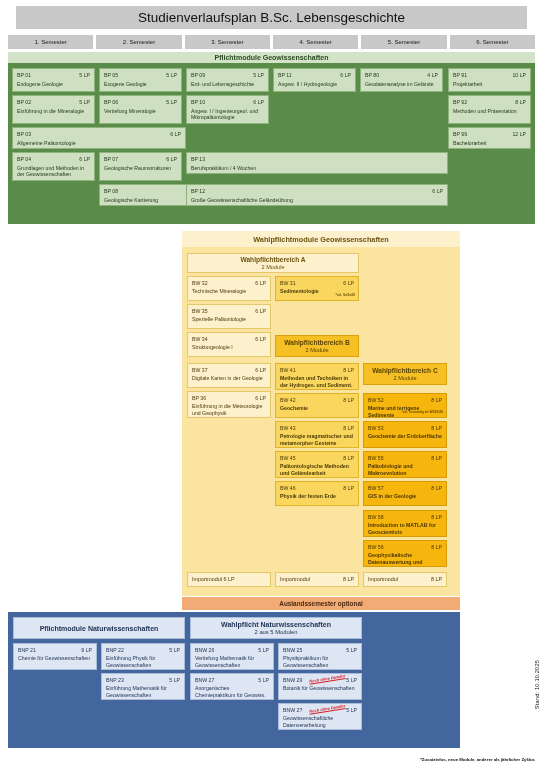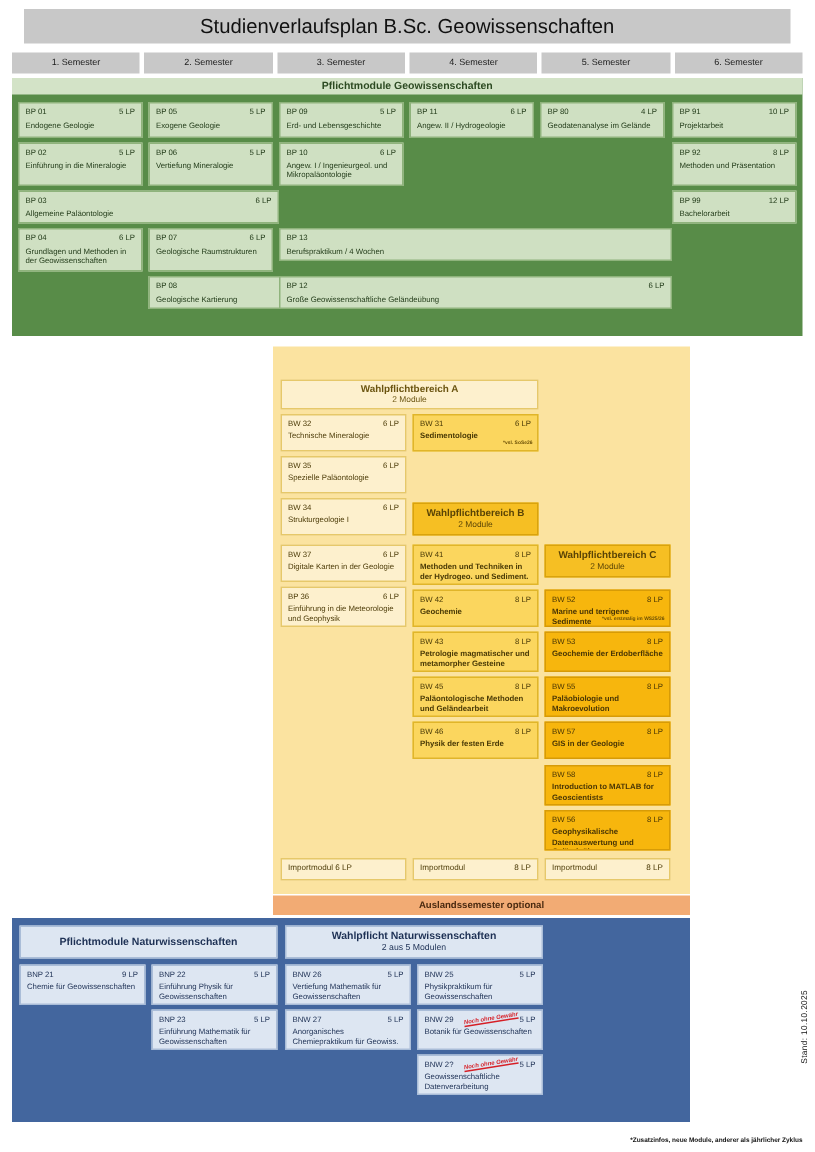--- a/index.html
+++ b/index.html
@@ -167,21 +167,21 @@
     position: absolute;
     right: 8px; bottom: 6px;
     font-size: 4.3px; font-weight: bold;
     color: #111;
   }
 </style>
 </head>
 <body>
 
 <div class="title-bar">
-  <span>Studienverlaufsplan B.Sc. Geowissenschaften</span>
+  <span>Studienverlaufsplan B.Sc. Lebensgeschichte</span>
 </div>
 
 <div class="sem-row">
   <div class="sem-cell">
       <span>1. Semester</span>
     </div>
   <div class="sem-cell">
       <span>2. Semester</span>
     </div>
   <div class="sem-cell">
@@ -323,20 +323,23 @@
   <div class="mod" style="left:440px; top:75px; width:83px; height:22px;">
     <div class="hdr">
         <span class="code">BP 99</span>
         <span class="lp">12 LP</span>
       </div>
     <div class="nm">Bachelorarbeit</div>
   </div>
 </div>
 
 <div class="beige-block">
+  <div class="beige-band">
+    <span>Wahlpflichtmodule Geowissenschaften</span>
+  </div>
 
   <div class="sec-head" style="left:5px; top:22px; width:172px; height:20px;">
     <div class="t1">Wahlpflichtbereich A</div>
     <div class="t2">2 Module</div>
   </div>
 
   <div class="modA" style="left:5px; top:45px; width:84px; height:25px;">
     <div class="hdr">
         <span>BW 32</span>
         <span>6 LP</span>

